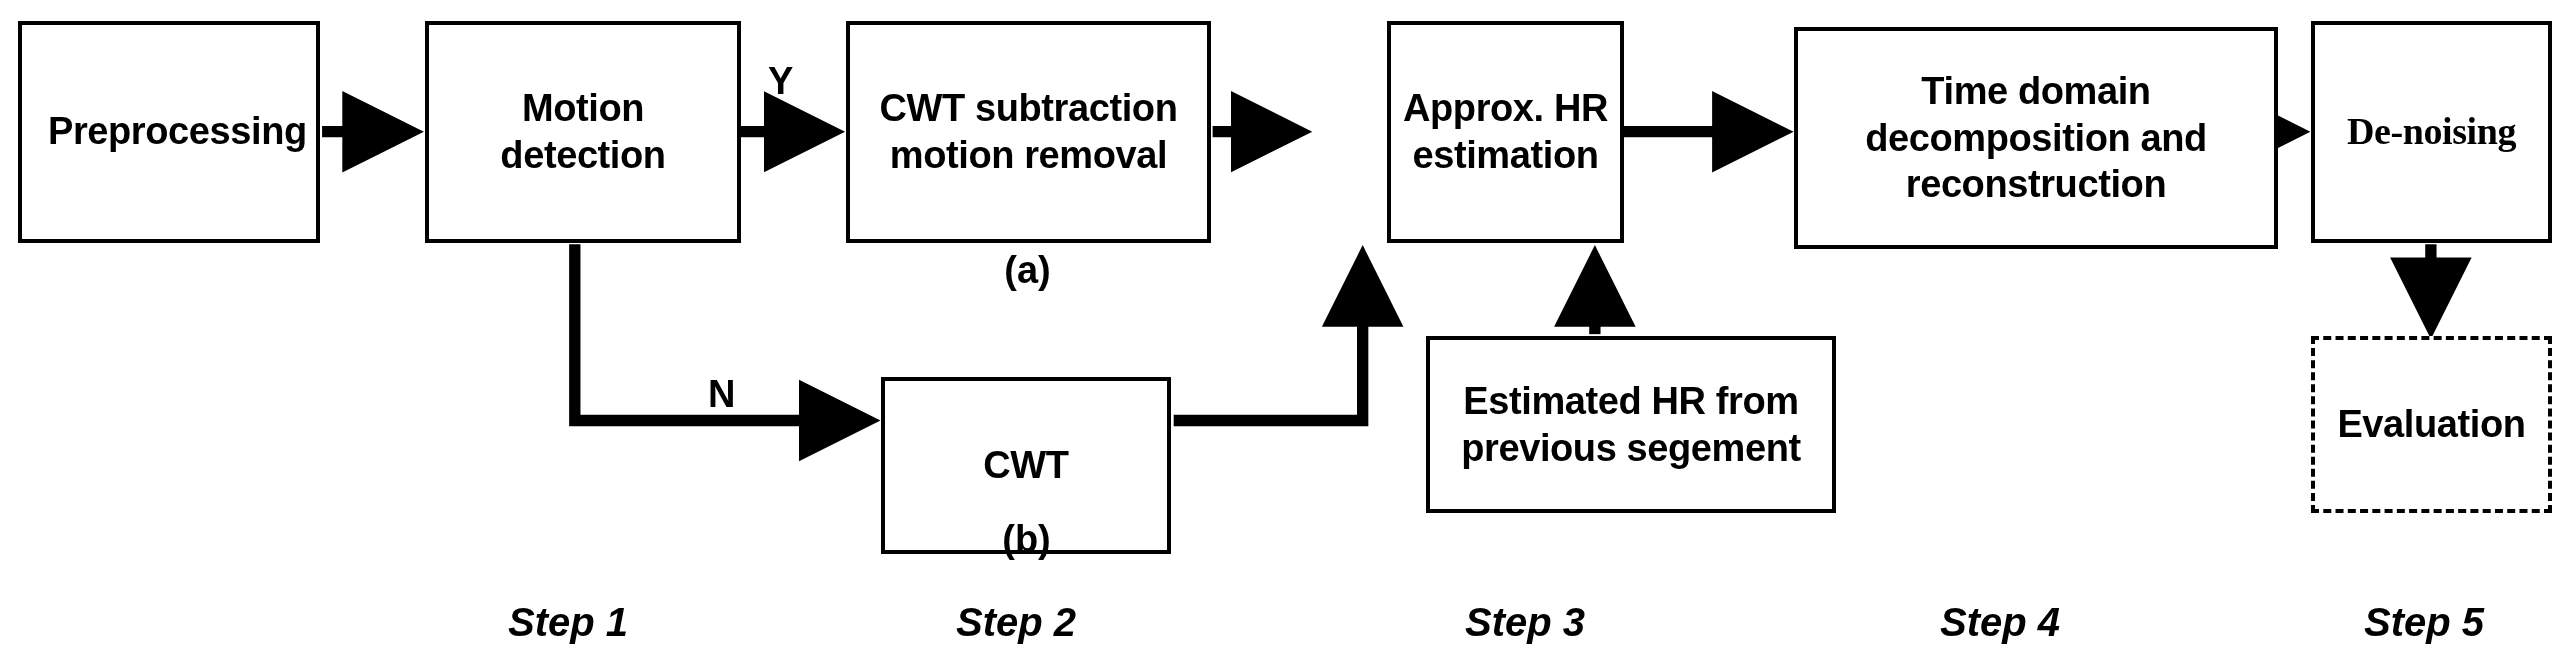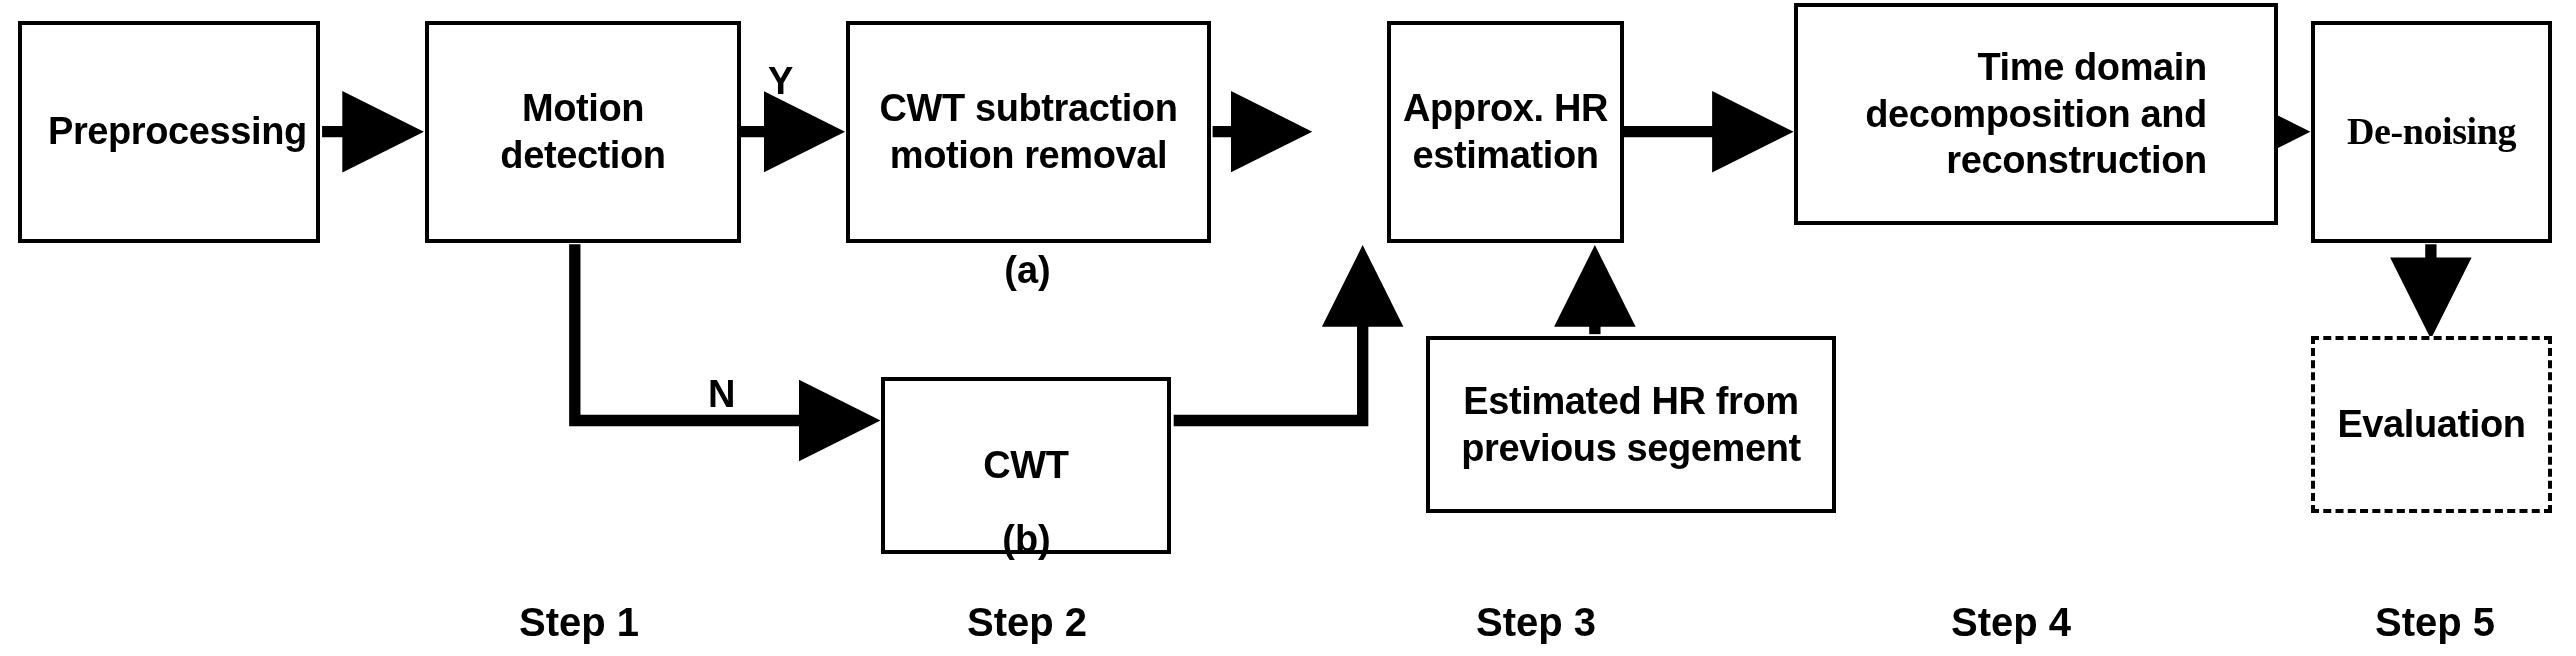--- a/index.html
+++ b/index.html
@@ -62,22 +62,22 @@
     line-height: 1;
     text-align: center;
     white-space: nowrap;
   }
   .step-label {
     position: absolute;
     font-weight: bold;
     font-size: 40px;
     color: #000000;
     line-height: 1;
-    text-align: center;
     white-space: nowrap;
+    font-style: italic;
   }
 </style>
 </head>
 <body>
 
 <div id="stage">
 
   <svg id="flow-svg" viewBox="0 0 3639 928" xmlns="http://www.w3.org/2000/svg">
     <defs>
       <marker id="arrowhead" markerWidth="8" markerHeight="8" refX="5.4" refY="4" orient="auto" markerUnits="strokeWidth">
@@ -134,21 +134,21 @@
   <div class="node-box" style="left:846px; top:20.5px; width:365px; height:222px;">
     <span class="node-label">CWT subtraction
 motion removal</span>
   </div>
 
   <div class="node-box" style="left:1387px; top:20.5px; width:237px; height:222px;">
     <span class="node-label">Approx. HR
 estimation</span>
   </div>
 
-  <div class="node-box" style="left:1794px; top:3px; width:484px; height:222px;text-align:right;">
+  <div class="node-box" style="left:1794px; top:27px; width:484px; height:222px;">
     <span class="node-label">Time domain
 decomposition and
 reconstruction</span>
   </div>
 
   <div class="node-box" style="left:2311px; top:20.5px; width:241px; height:222px;font-family:Liberation Serif, serif;">
     <span class="node-label">De-noising</span>
   </div>
 
   <div class="node-box" style="left:881px; top:333px; width:290px; height:177px;margin-top:44px;">

